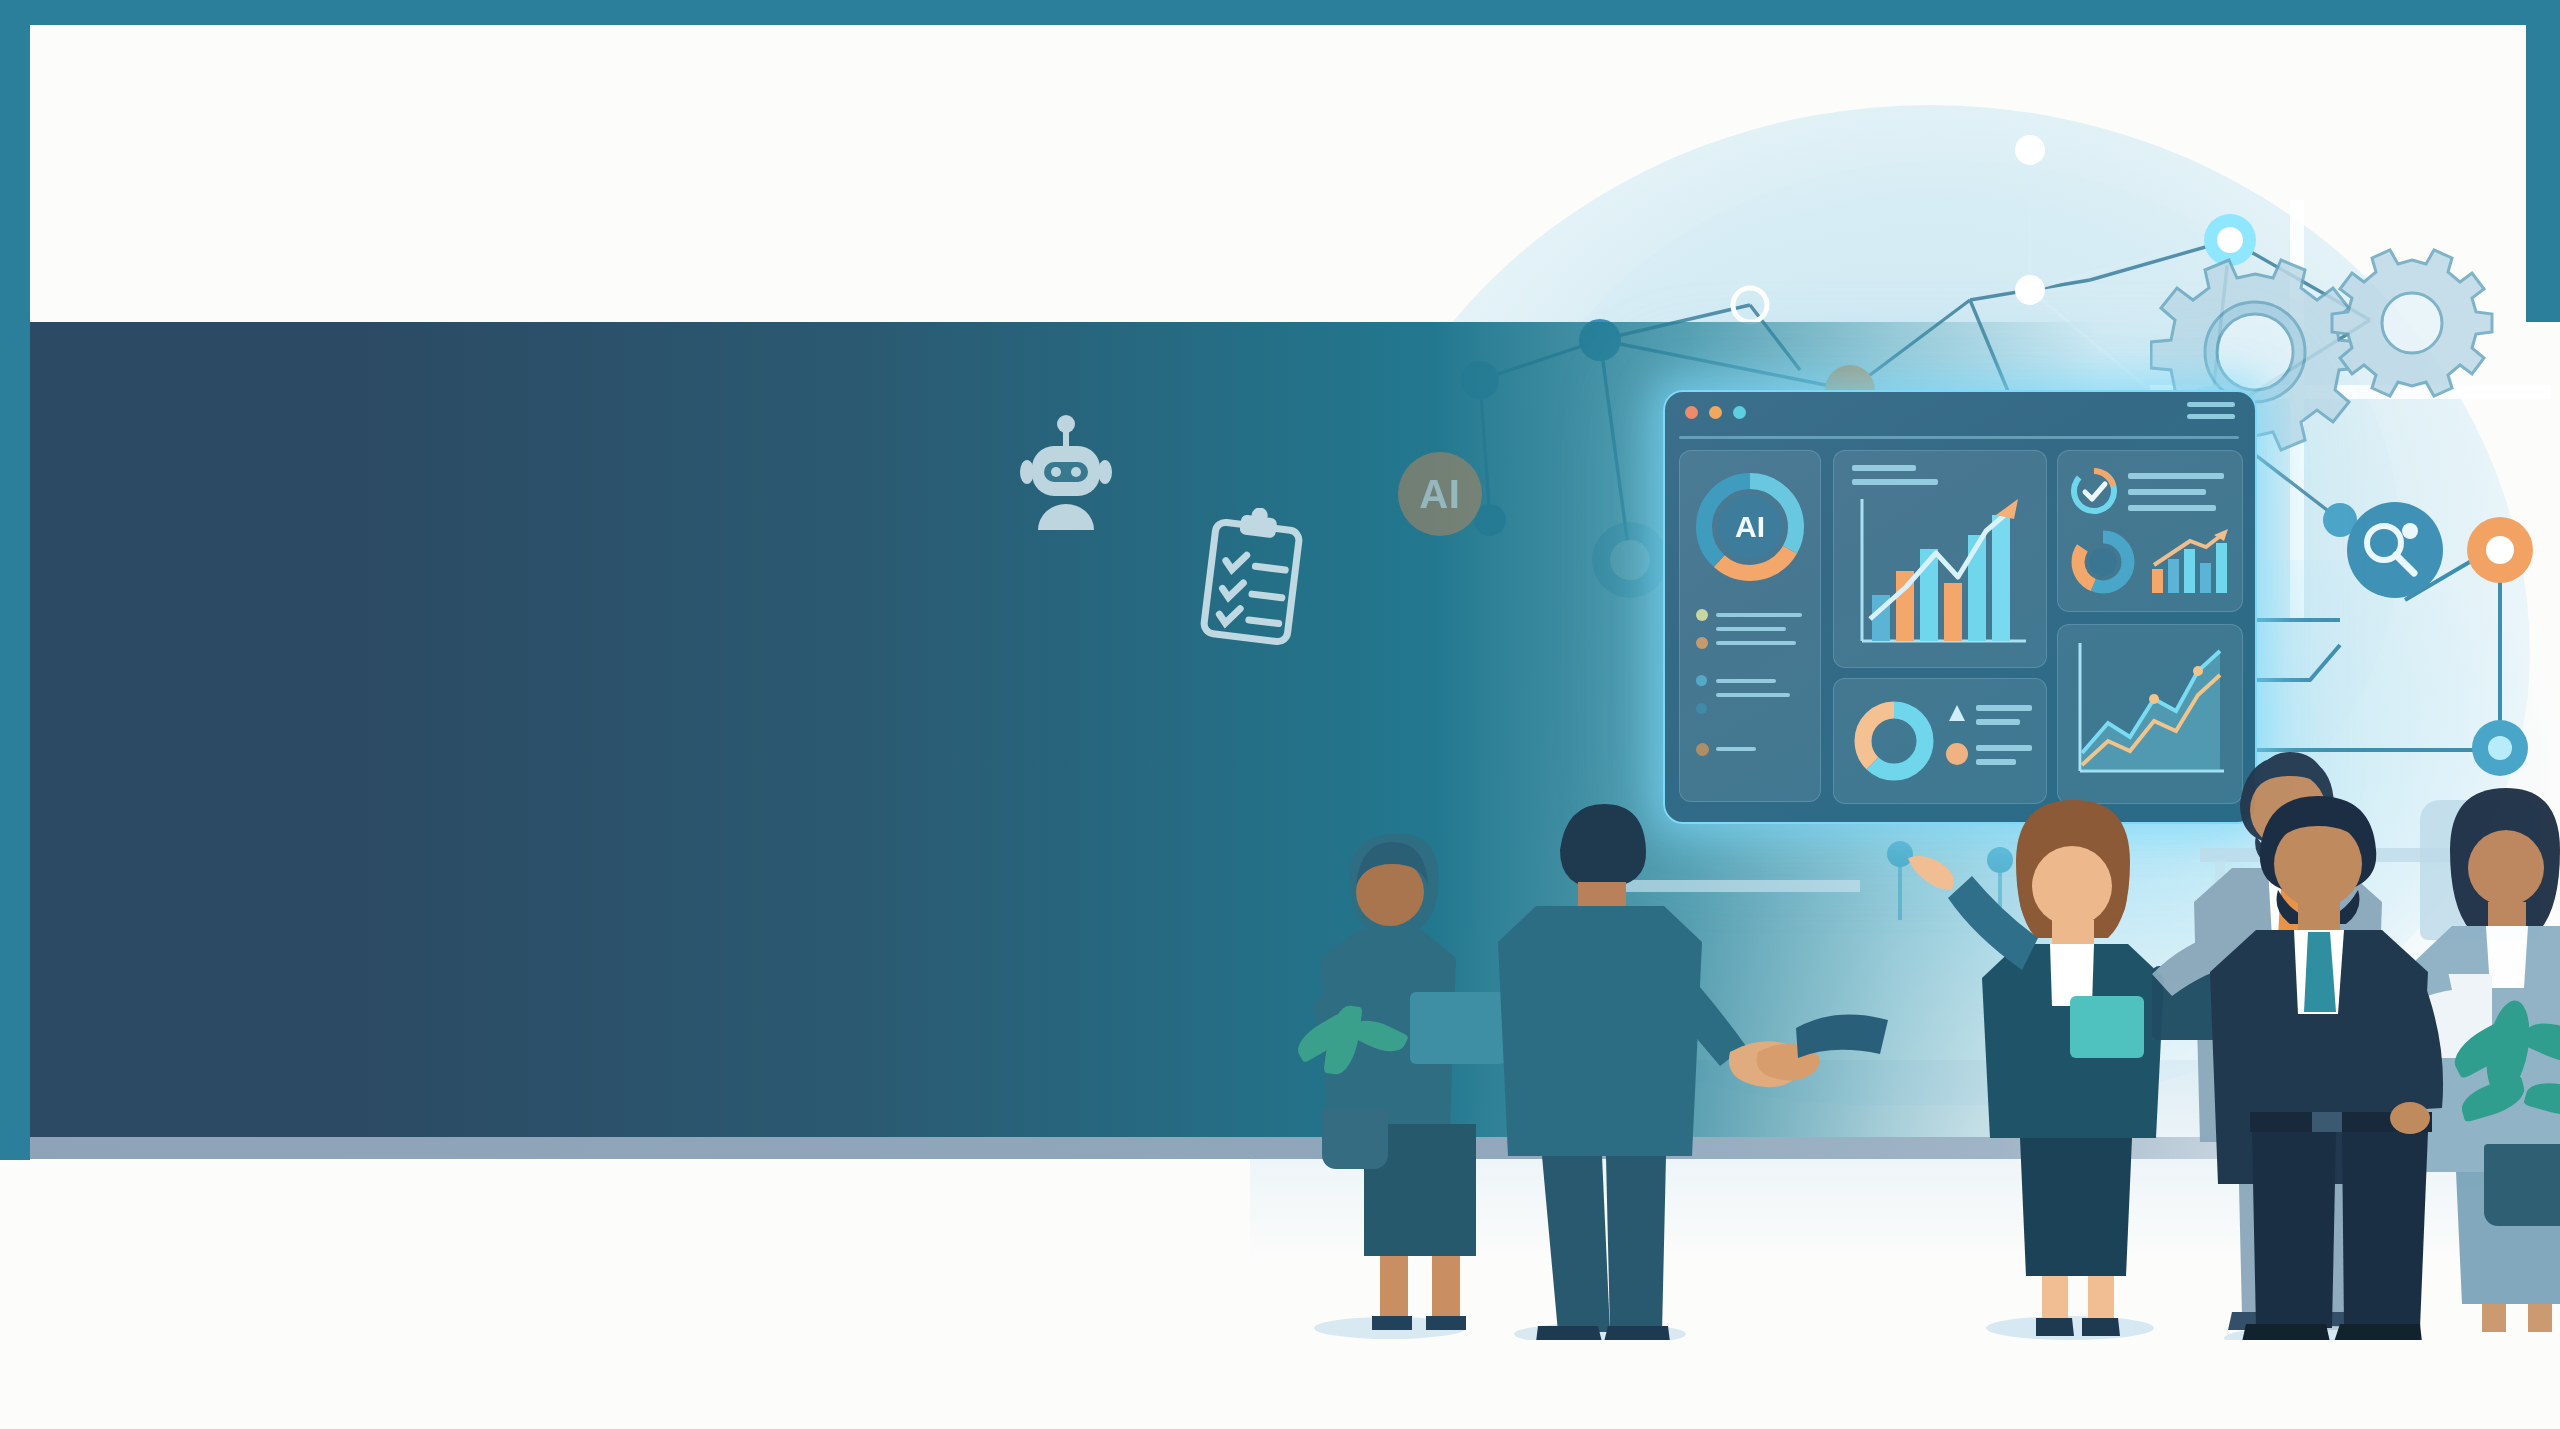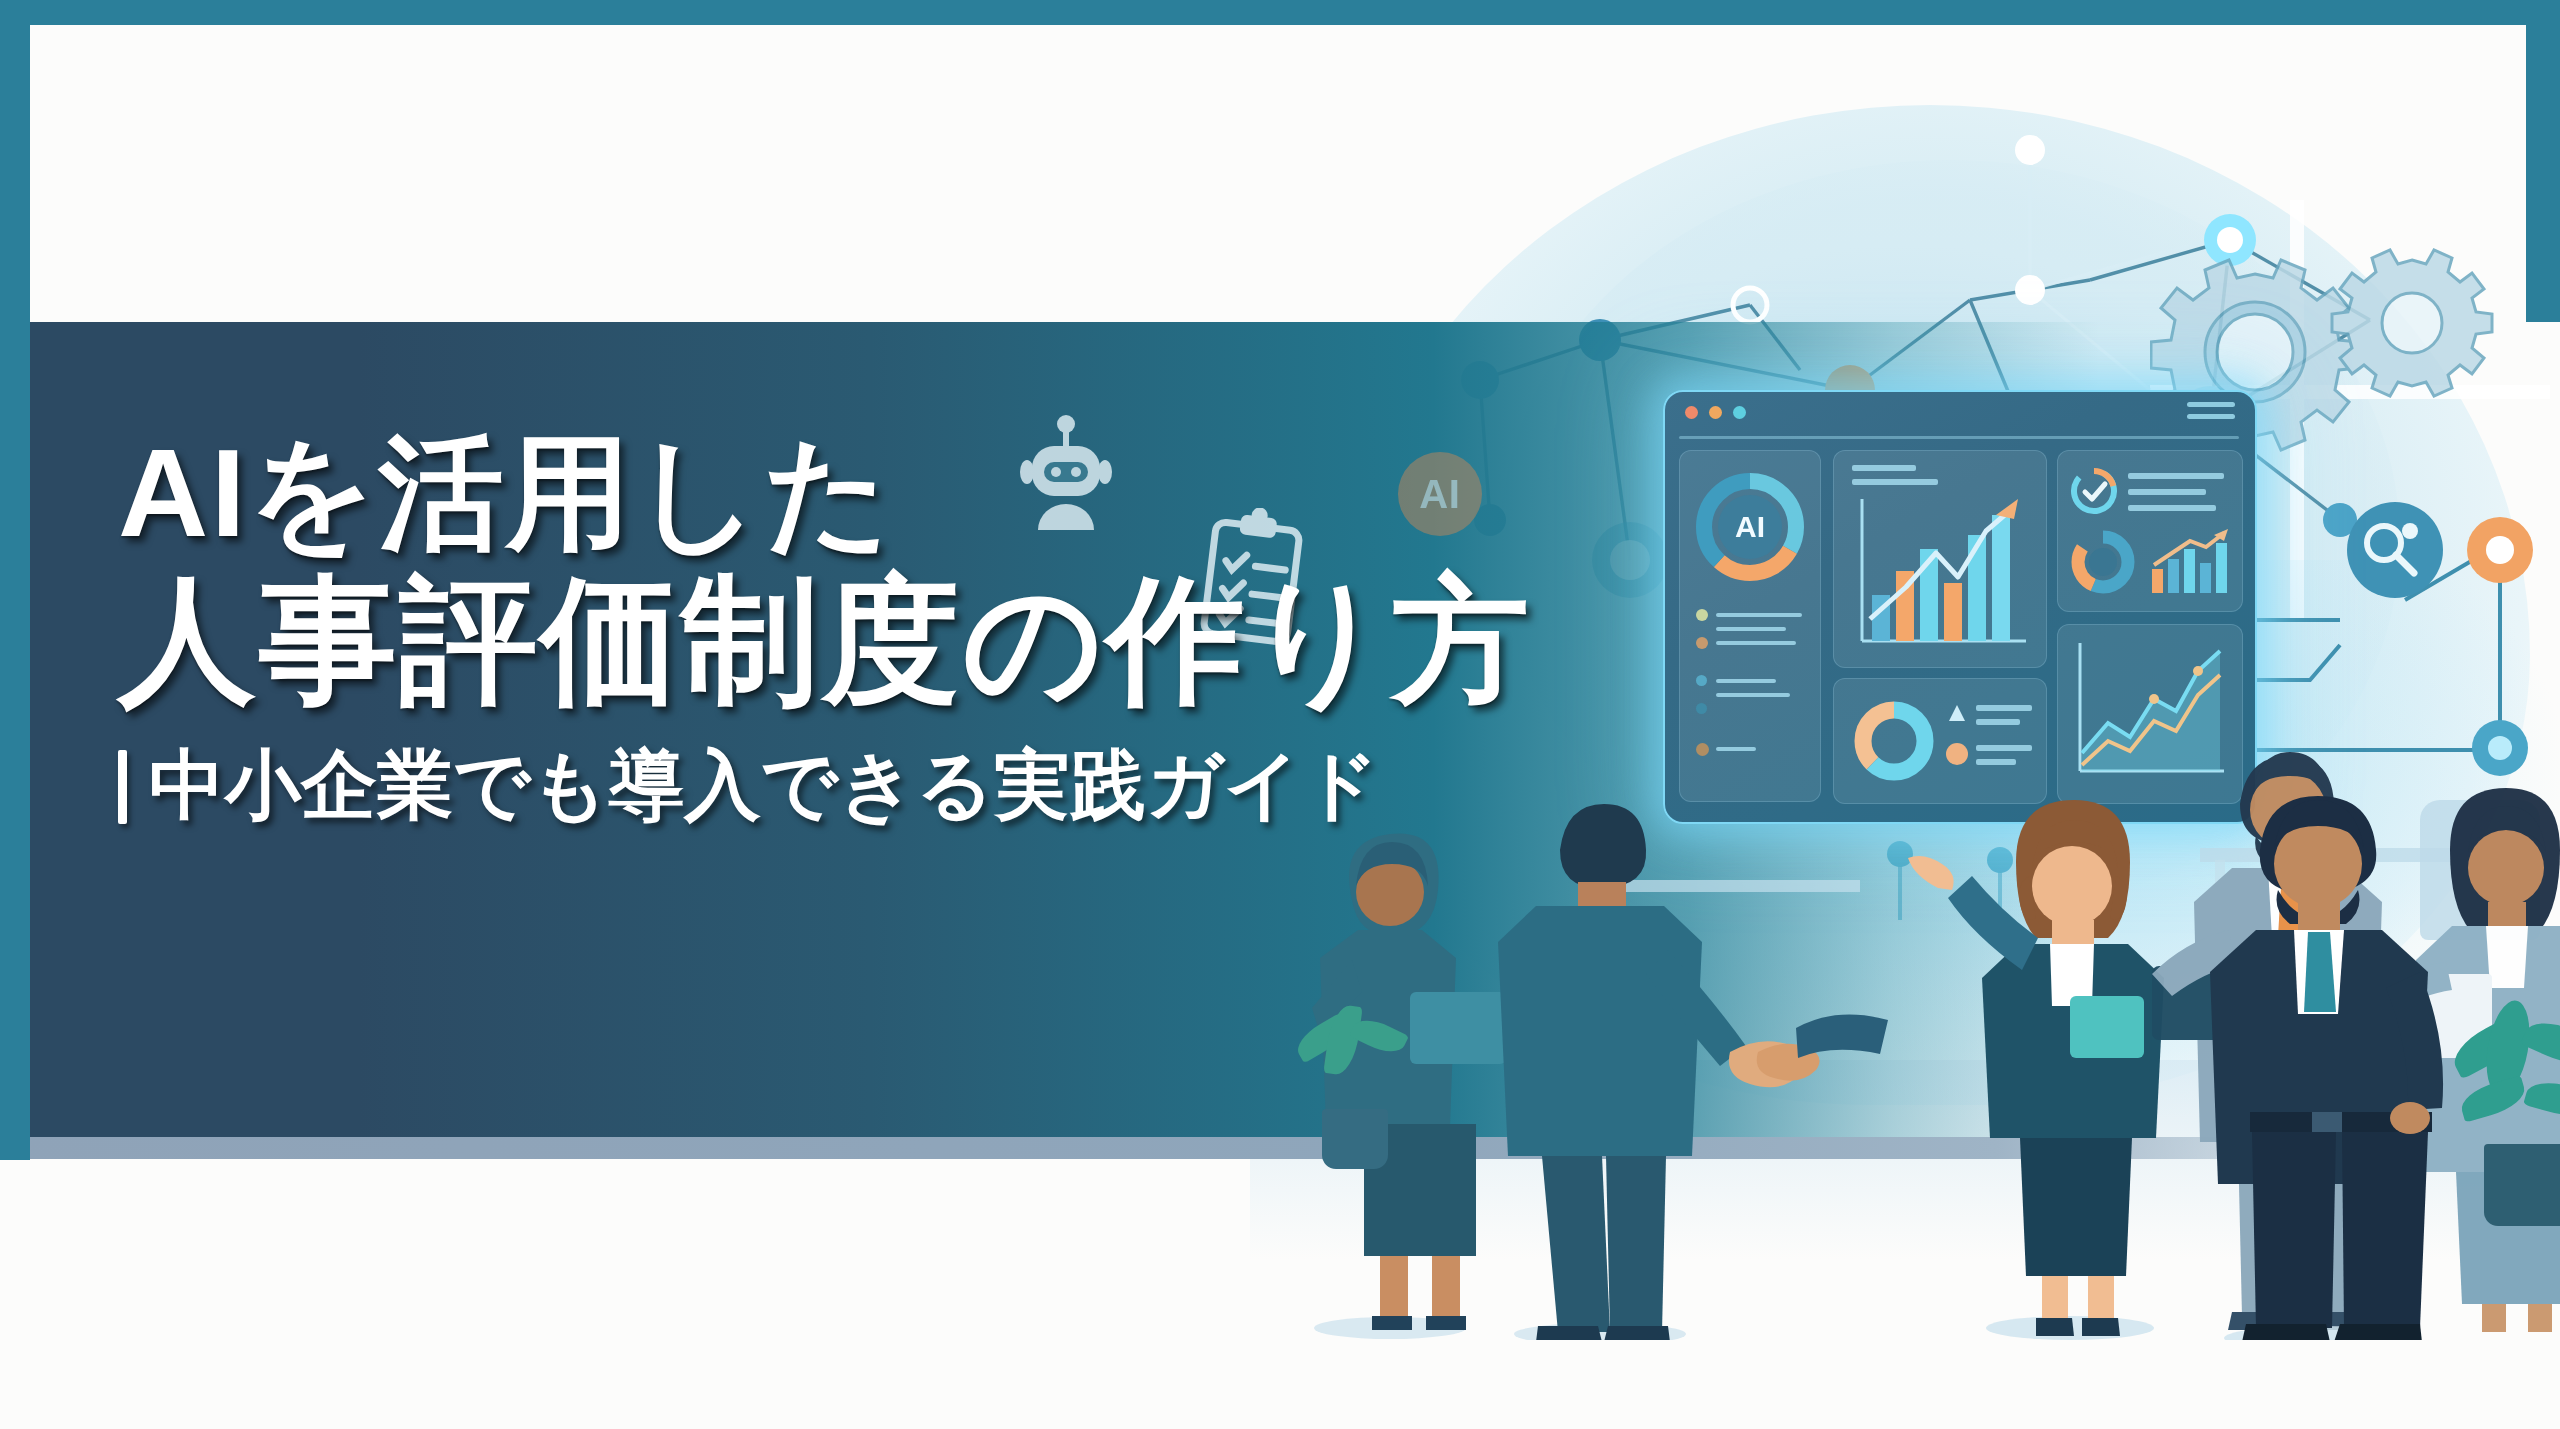--- a/index.html
+++ b/index.html
@@ -510,26 +510,18 @@
         <polyline points="24,110 31,118 44,102"></polyline>
         <line x1="54" y1="58" x2="84" y2="58"></line>
         <line x1="54" y1="86" x2="84" y2="86"></line>
         <line x1="54" y1="112" x2="84" y2="112"></line>
       </g>
     </g>
   </svg>
 
   <div class="aibadge">AI</div>
 
-  <div class="titles">
-    <div class="tline tline1">AIを活用した</div>
-    <div class="tline tline2">人事評価制度の作り方</div>
-    <div class="subline">
-      <span class="subbar"></span>
-      <span>中小企業でも導入できる実践ガイド</span>
-    </div>
-  </div>
 
   <div class="frame-top"></div>
   <div class="frame-left"></div>
   <div class="frame-right"></div>
 
 </div>
 
 </body></html>

